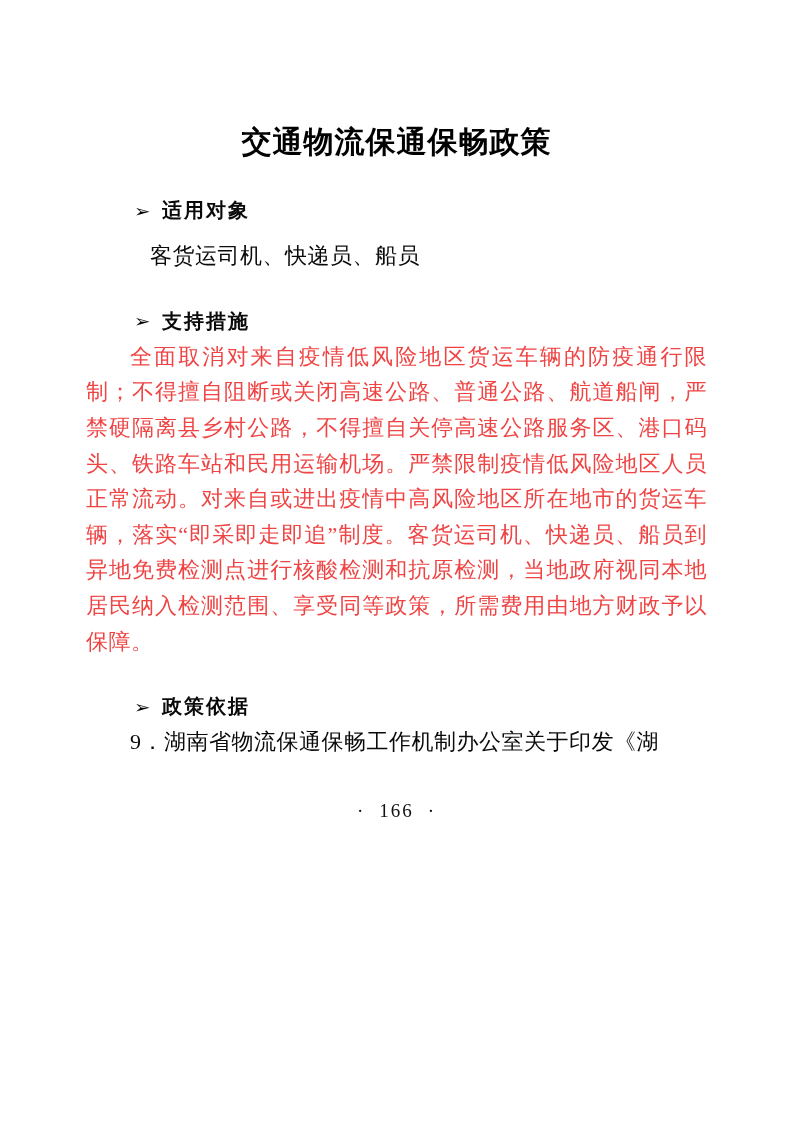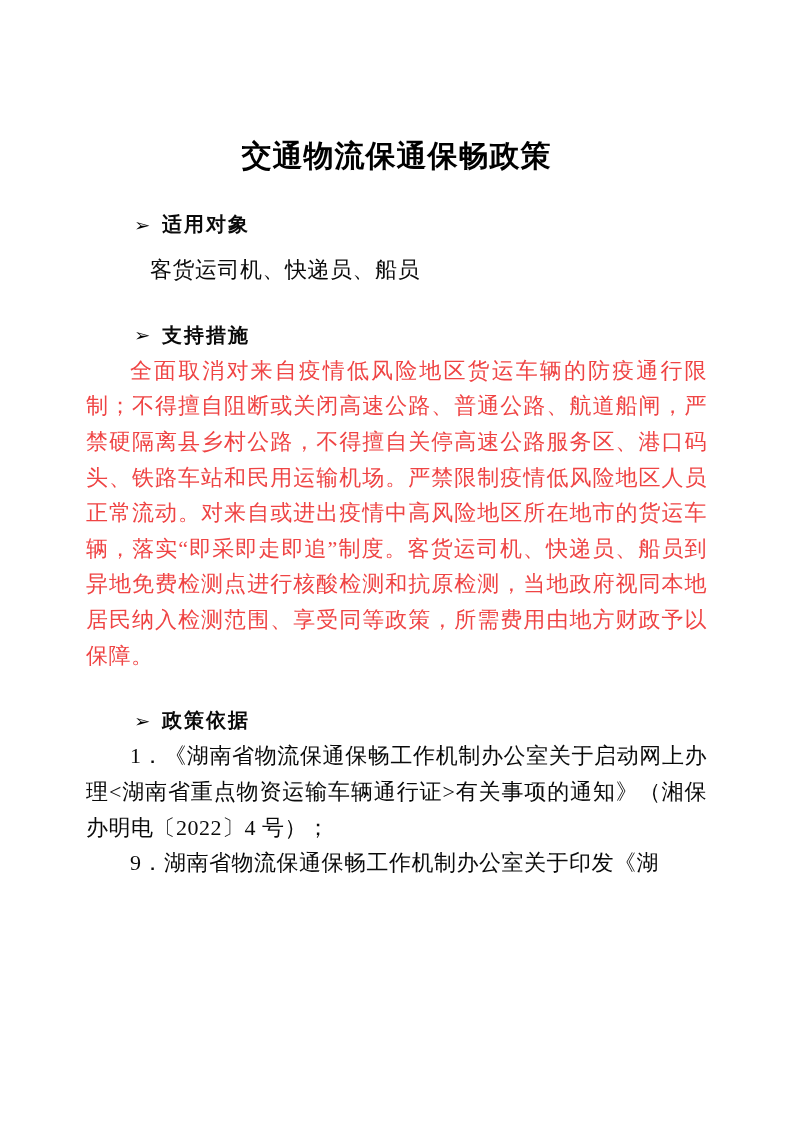--- a/index.html
+++ b/index.html
@@ -12,21 +12,21 @@
     background: #ffffff;
     font-family: "Liberation Serif", "DejaVu Serif", serif;
     color: #0a0a0a;
     overflow: hidden;
   }
   .page {
     position: relative;
     width: 793px;
     height: 886px;
     box-sizing: border-box;
-    padding: 14px 86px;
+    padding: 0 86px;
   }
   .doc-title {
     margin: 0;
     padding-top: 122px;
     text-align: center;
     font-family: "DejaVu Sans", "Liberation Sans", sans-serif;
     font-weight: bold;
     font-size: 30px;
     letter-spacing: 1px;
     color: #000;
@@ -120,18 +120,20 @@
       <span class="bullet-label">支持措施</span>
     </div>
     <p class="body-text indent2">全面取消对来自疫情低风险地区货运车辆的防疫通行限制；不得擅自阻断或关闭高速公路、普通公路、航道船闸，严禁硬隔离县乡村公路，不得擅自关停高速公路服务区、港口码头、铁路车站和民用运输机场。严禁限制疫情低风险地区人员正常流动。对来自或进出疫情中高风险地区所在地市的货运车辆，落实“即采即走即追”制度。客货运司机、快递员、船员到异地免费检测点进行核酸检测和抗原检测，当地政府视同本地居民纳入检测范围、享受同等政策，所需费用由地方财政予以保障。</p>
   </div>
 
   <div class="section">
     <div class="bullet-head">
       <span class="bullet-marker">➢</span>
       <span class="bullet-label">政策依据</span>
     </div>
-    <p class="list-item gap-small">1．《湖南省物流保通保畅工作机制办公室关于启动网上办理&lt;湖南省重点物资运输车辆通行证&gt;有关事项的通知》（湘保办明电〔2022〕4 号）；</p>
     <p class="list-item gap-small">9．湖南省物流保通保畅工作机制办公室关于印发《湖</p>
   </div>
 
+  <div class="page-footer">
+    <span class="dot">·</span><span>166</span><span class="dot">·</span>
+  </div>
 
 </div>
 
 </body></html>

